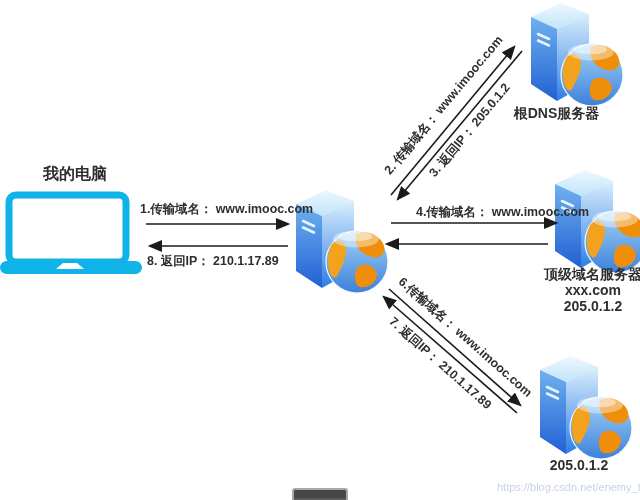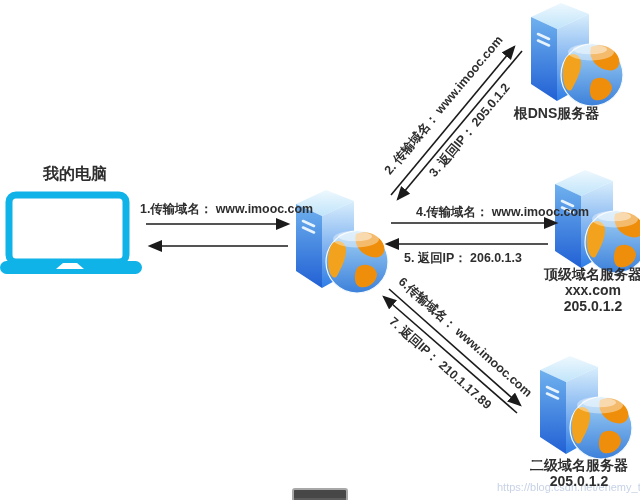--- a/index.html
+++ b/index.html
@@ -95,27 +95,26 @@
     <div>根DNS服务器</div>
   </div>
 
   <div class="stack" style="left:532px;top:267px;width:122px;">
     <div>顶级域名服务器</div>
     <div>xxx.com</div>
     <div>205.0.1.2</div>
   </div>
 
   <div class="stack" style="left:518px;top:458px;width:122px;">
-    <div>二级域名服务器</div>
     <div>205.0.1.2</div>
   </div>
 
   <div class="lbl arrow-lbl" style="left:140px;top:201px;">1.传输域名： www.imooc.com</div>
+  <div class="lbl arrow-lbl" style="left:147px;top:253px;">8. 返回IP： 210.1.17.89</div>
   <div class="lbl arrow-lbl" style="left:392px;top:204px;margin-left:24px;">4.传输域名： www.imooc.com</div>
-  <div class="lbl arrow-lbl" style="left:404px;top:250px;">5. 返回IP： 206.0.1.3</div>
 
   <div class="lbl arrow-lbl rot" style="left:344px;top:97px;width:200px;transform:rotate(-50deg);">2. 传输域名： www.imooc.com</div>
   <div class="lbl arrow-lbl rot" style="left:385px;top:122px;width:170px;transform:rotate(-50deg);">3. 返回IP： 205.0.1.2</div>
   <div class="lbl arrow-lbl rot" style="left:365px;top:329px;width:200px;transform:rotate(41.5deg);">6.传输域名： www.imooc.com</div>
   <div class="lbl arrow-lbl rot" style="left:350px;top:355px;width:180px;transform:rotate(41.5deg);">7. 返回IP： 210.1.17.89</div>
 
   <div class="cutbtn"></div>
 
 </div>
 

